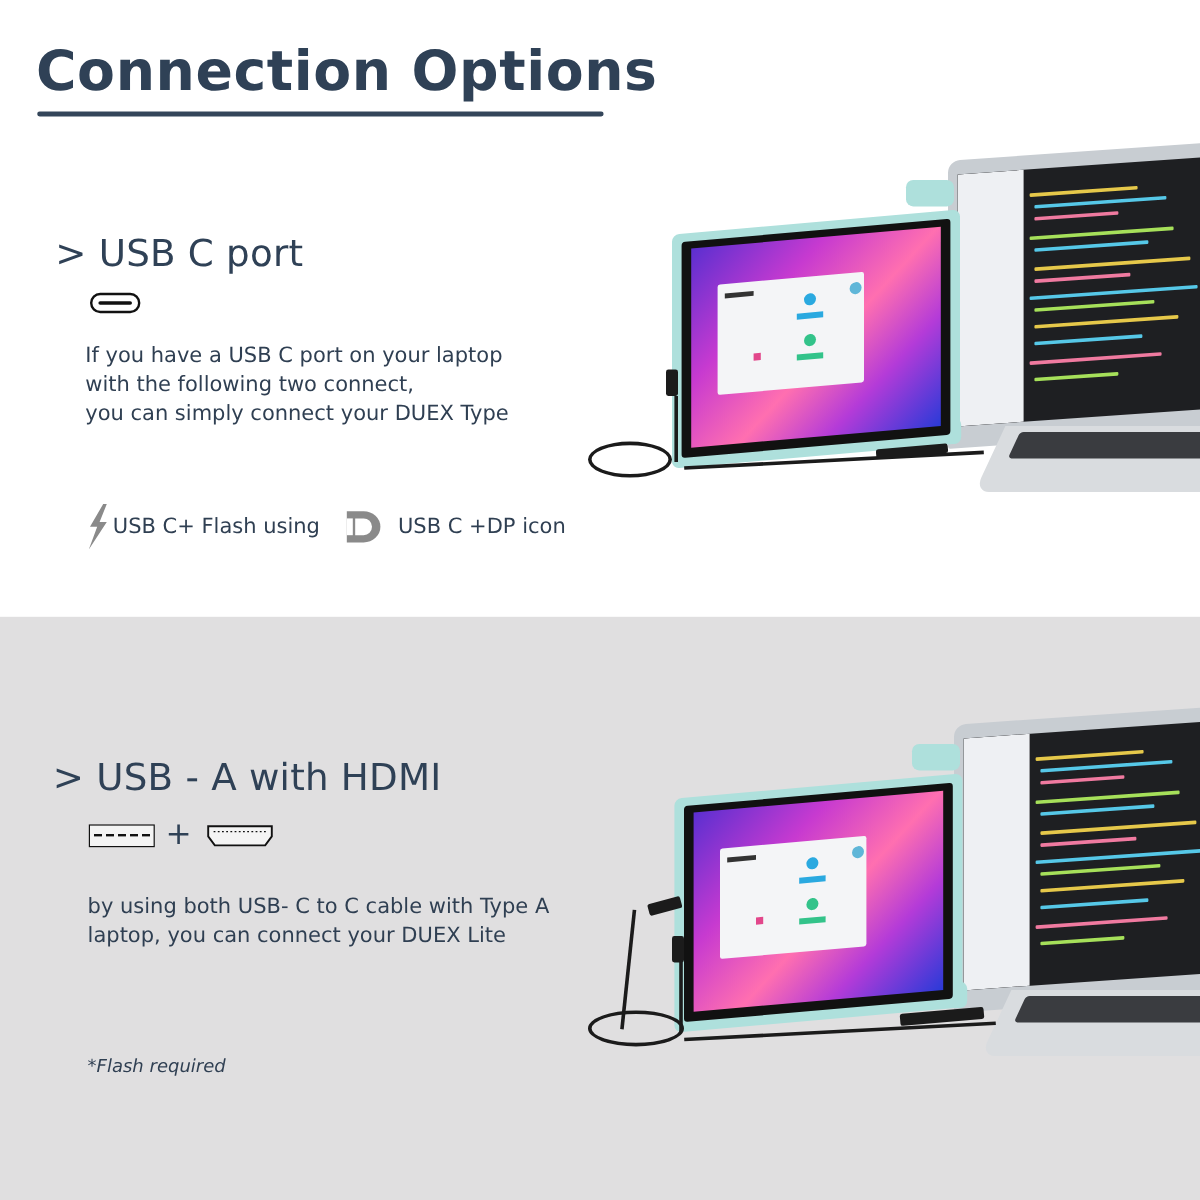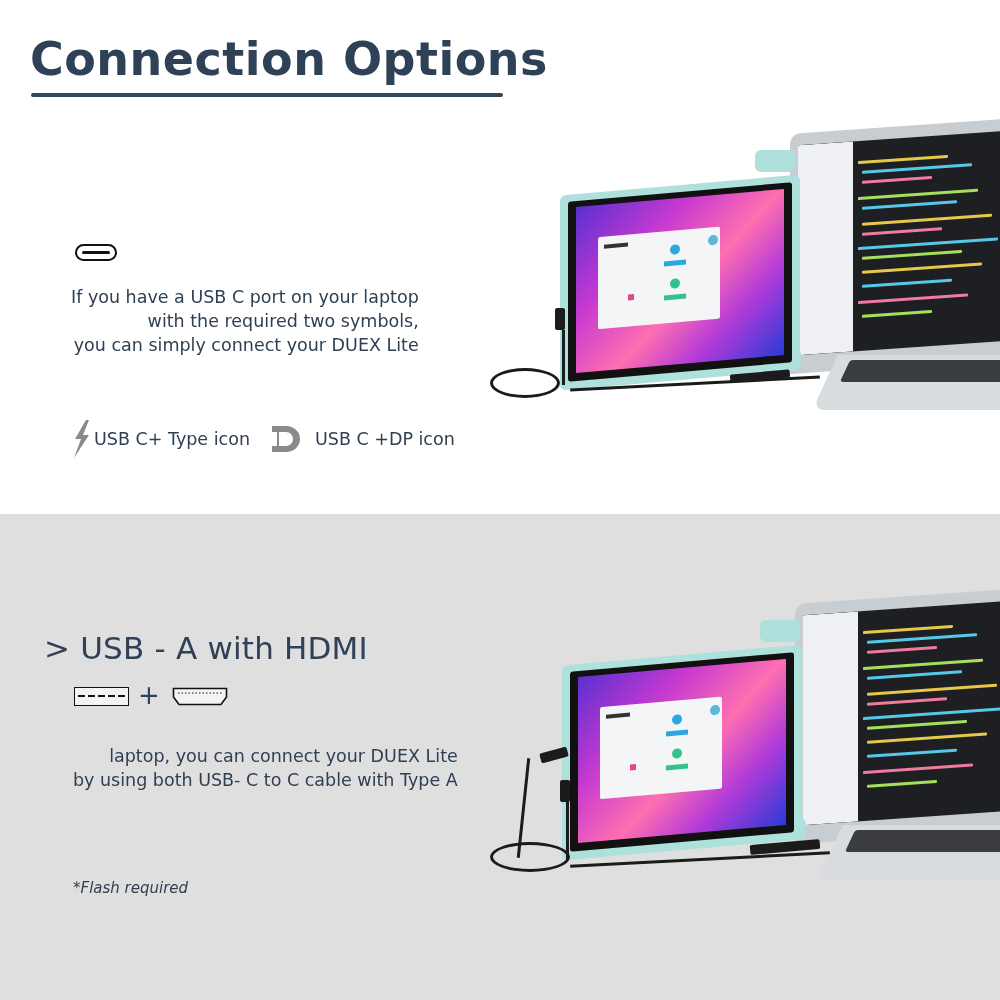--- a/index.html
+++ b/index.html
@@ -7,21 +7,21 @@
   body { font-family: "Liberation Sans", "DejaVu Sans", sans-serif; color: #2f3f52; position: relative; }
 
   .top { position: absolute; left: 0; top: 0; width: 992px; height: 514px; background: #ffffff; }
   .bottom { position: absolute; left: 0; top: 514px; width: 1000px; height: 486px; background: #e0dfe0; }
 
   .page-title { position: absolute; left: 30px; top: 32px; font-size: 46px; font-weight: 700; color: #2f4156; letter-spacing: 0.5px; font-family: "DejaVu Sans", sans-serif; }
   .title-rule { position: absolute; left: 31px; top: 93px; width: 472px; height: 4px; background: #34465a; border-radius: 2px; }
 
   .section-heading { position: absolute; font-size: 31px; color: #2f4156; font-family: "DejaVu Sans", sans-serif; font-weight: 400; letter-spacing: 0.2px; }
   .body-text { position: absolute; font-size: 17.5px; line-height: 24px; color: #2f3f52; font-family: "DejaVu Sans", sans-serif; }
-  .body-text div { white-space: nowrap; text-align: right; }
+  .body-text div { white-space: nowrap; }
 
   .icon-row { position: absolute; display: flex; align-items: center; font-family: "DejaVu Sans", sans-serif; font-size: 17.5px; color: #2f3f52; }
 
   .note { position: absolute; left: 73px; top: 879px; font-size: 15px; font-style: italic; color: #2f3f52; font-family: "DejaVu Sans", sans-serif; }
 
   
   .product { position: absolute; }
   .laptop-lid { position: absolute; background: #c8cdd2; border-radius: 10px 10px 2px 2px; }
   .laptop-screen { position: absolute; background: #1e1f22; overflow: hidden; }
   .code-side { position: absolute; left: 0; top: 0; bottom: 0; width: 26%; background: #eef0f3; }
@@ -37,38 +37,39 @@
   .cable { position: absolute; border: 3px solid #1b1b1b; border-radius: 50%; }
   .plug { position: absolute; background: #1b1b1b; border-radius: 2px; }
 </style>
 </head>
 <body>
 
 <div class="top">
   <div class="page-title">Connection Options</div>
   <div class="title-rule"></div>
 
+  <div class="section-heading" style="left:46px; top:194px;">&gt; USB C port</div>
 
   <div style="position:absolute; left:75px; top:244px; width:42px; height:17px; border:2.5px solid #111; border-radius:9px;">
     <div style="position:absolute; left:5px; right:5px; top:4.5px; height:3px; background:#111; border-radius:2px;"></div>
   </div>
 
   <div class="body-text" style="left:71px; top:285px;">
     <div>If you have a USB C port on your laptop</div>
-    <div>with the required two symbols,</div>
-    <div>you can simply connect your DUEX Lite</div>
+    <div>with the following two connect,</div>
+    <div>you can simply connect your DUEX Type</div>
   </div>
 
   <div class="icon-row" style="left:72px; top:420px;">
     <span style="display:inline-block; width:20px; height:38px;">
       <svg width="20" height="38" viewBox="0 0 20 38">
           <polygon points="14,0 3,19 9,19 2,38 17,15 11,15 17,0" fill="#8a8a8a"></polygon>
         </svg>
     </span>
-    <span style="margin-left:2px;">USB C+ Type icon</span>
+    <span style="margin-left:2px;">USB C+ Flash using</span>
     <span style="display:inline-block; width:34px; height:30px; margin-left:20px;">
       <svg width="34" height="30" viewBox="0 0 34 30">
         <path d="M2 2 H16 A14 13 0 0 1 16 28 H2 Z" fill="#8a8a8a"></path>
         <path d="M9 8 H16 A7 7 0 0 1 16 22 H9 Z" fill="#ffffff"></path>
         <rect x="2" y="8" width="5" height="14" fill="#ffffff"></rect>
       </svg>
     </span>
     <span style="margin-left:11px;text-align:center;">USB C +DP icon</span>
   </div>
 
@@ -126,22 +127,22 @@
   </div>
   <div style="position:absolute; left:138px; top:166px; font-size:26px; color:#2f4156; font-family:'DejaVu Sans', sans-serif;">+</div>
   <div style="position:absolute; left:172px; top:173px; width:56px; height:19px;">
     <svg width="56" height="19" viewBox="0 0 56 19">
       <path d="M1.5 1.5 H54.5 V10 L49 17.5 H7 L1.5 10 Z" fill="#f4f4f4" stroke="#111" stroke-width="1.6"></path>
       <line x1="6" y1="6" x2="50" y2="6" stroke="#111" stroke-width="1.2" stroke-dasharray="1.5,2"></line>
     </svg>
   </div>
 
   <div class="body-text" style="left:73px; top:230px;">
+    <div>by using both USB- C to C cable with Type A</div>
     <div>laptop, you can connect your DUEX Lite</div>
-    <div>by using both USB- C to C cable with Type A</div>
   </div>
 
   <div class="product" style="left:480px; top:66px; width:520px; height:320px;">
     <div class="laptop-lid" style="left:315px; top:16px; width:230px; height:240px; transform:skewY(-4deg);"></div>
     <div class="laptop-screen" style="left:323px; top:28px; width:210px; height:210px; transform:skewY(-4deg);">
       <div class="code-side"></div>
       <div class="code-line" style="left:60px; top:20px; width:90px; background:#e6c84a;"></div>
       <div class="code-line" style="left:64px; top:30px; width:110px; background:#56c8e8;"></div>
       <div class="code-line" style="left:64px; top:40px; width:70px; background:#f07aa0;"></div>
       <div class="code-line" style="left:60px; top:56px; width:120px; background:#a6e05a;"></div>

